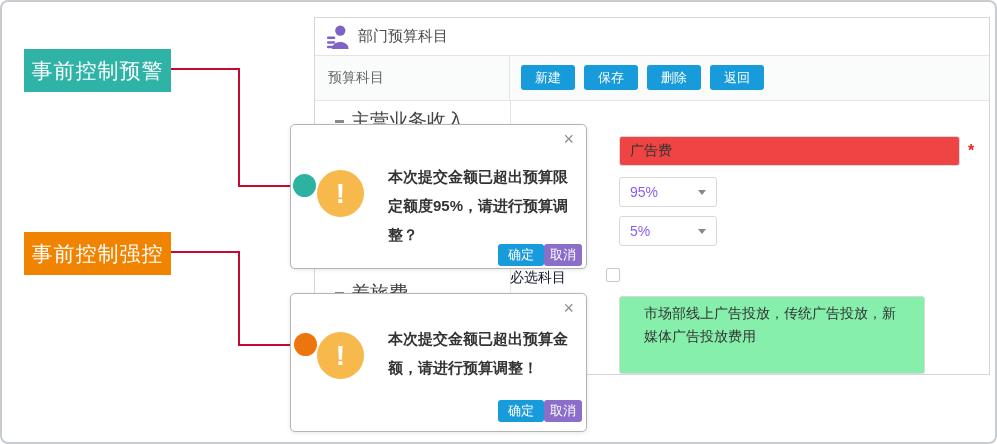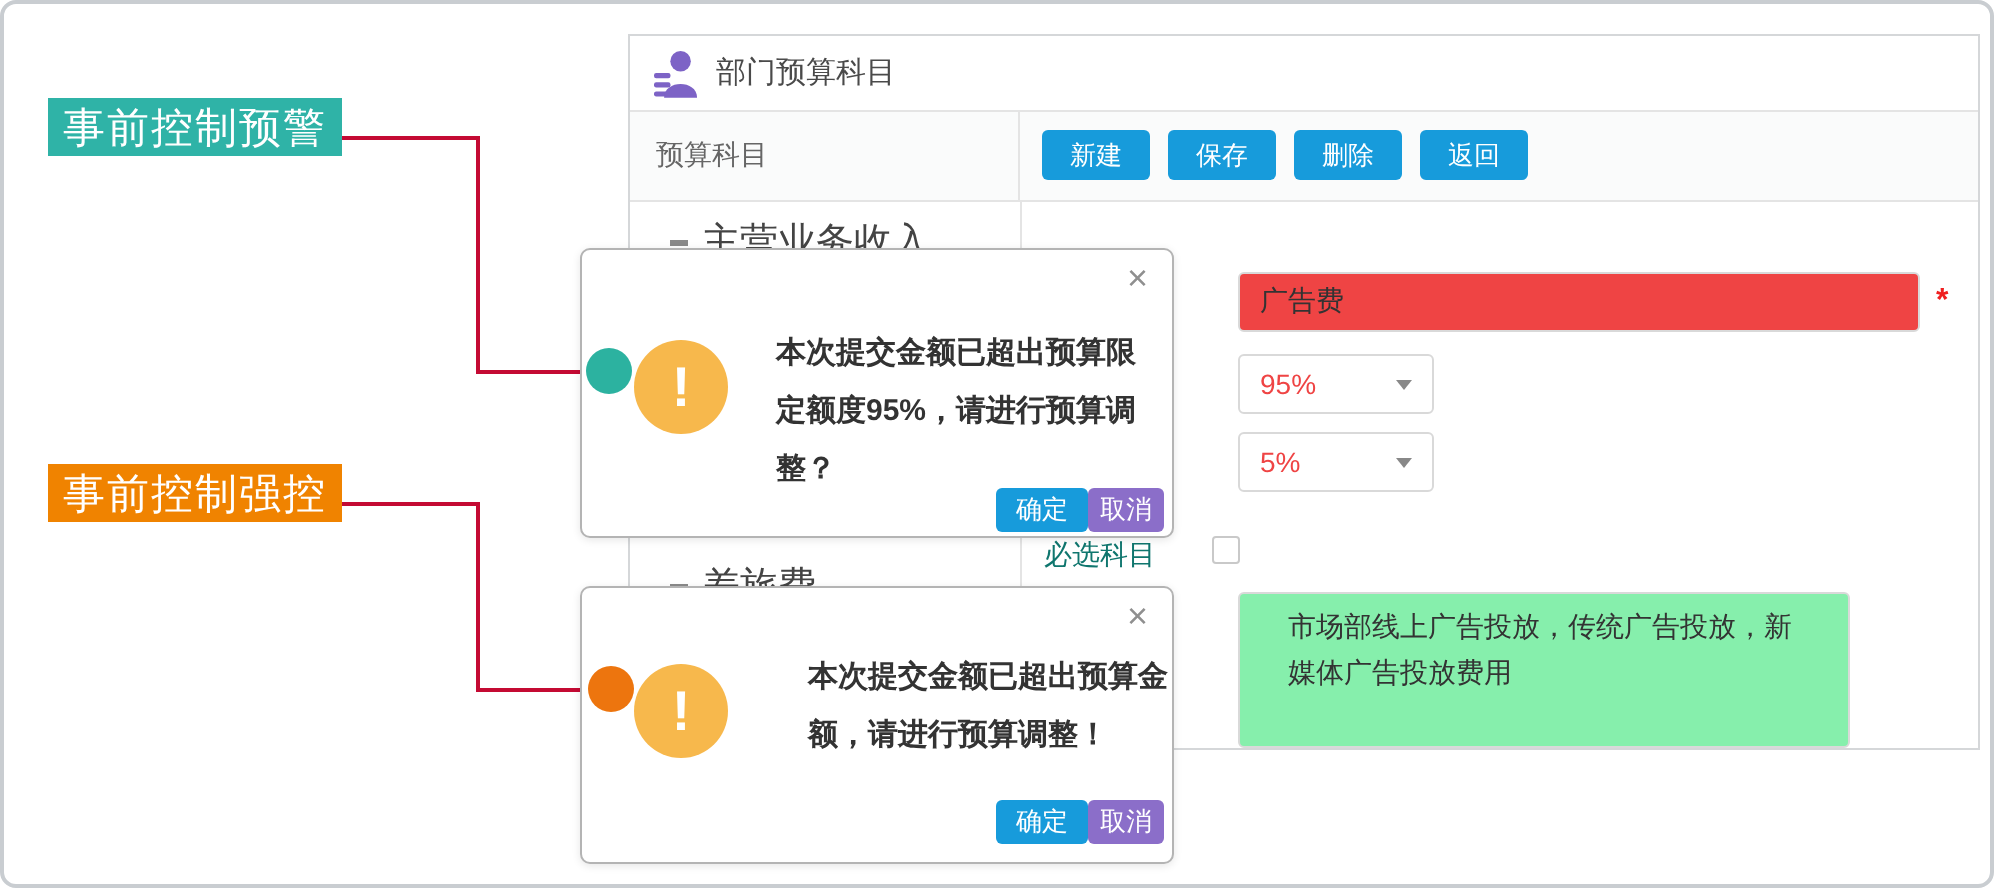--- a/index.html
+++ b/index.html
@@ -28,34 +28,34 @@
   .tree-item-1{top:7px;}
   .tree-item-2{top:179px;}
   .minus{display:inline-block;width:9px;height:3px;background:#8a8a8a;}
 
   .fld-input{position:absolute;left:304px;top:35px;width:341px;height:30px;box-sizing:border-box;
     border:1px solid #d9d9d9;border-radius:3px;display:flex;align-items:center;
     padding-left:10px;font-size:14px;color:#333;background:#ef4444;}
   .required-mark{position:absolute;left:653px;top:41px;color:#ef1f1f;font-size:16px;font-weight:bold;}
   .fld-select{position:absolute;left:304px;width:98px;height:30px;box-sizing:border-box;
     border:1px solid #d9d9d9;border-radius:3px;display:flex;align-items:center;
-    justify-content:space-between;padding:0 10px;font-size:14px;color:#ef4444;background:#fff;cursor:pointer;}
+    justify-content:space-between;padding:0 10px;font-size:14px;color:#8b5cf6;background:#fff;cursor:pointer;}
   .sel-1{top:76px;} .sel-2{top:115px;}
   .caret{width:0;height:0;border-left:4px solid transparent;border-right:4px solid transparent;
     border-top:5px solid #888;}
-  .req-label{position:absolute;left:195px;top:168px;width:80px;text-align:center;
-    font-size:14px;color:#0f766e;}
+  .req-label{position:absolute;left:195px;top:168px;width:80px;text-align:left;
+    font-size:14px;color:#0f172a;}
   .fld-checkbox{position:absolute;left:291px;top:167px;width:14px;height:14px;box-sizing:border-box;
     border:1px solid #c9c9c9;border-radius:2px;background:#fff;cursor:pointer;}
   .fld-textarea{position:absolute;left:304px;top:195px;width:306px;height:78px;box-sizing:border-box;
     border:1px solid #d9d9d9;border-radius:3px;padding:5px 24px;font-size:14px;color:#333;
     line-height:1.65;background:#86efac;}
 
   
-  .ann{position:absolute;left:22px;width:147px;height:29px;color:#fff;font-size:21px;
+  .ann{position:absolute;left:22px;width:147px;height:43px;color:#fff;font-size:21px;
     letter-spacing:1px;display:flex;align-items:center;justify-content:center;z-index:4;}
   .ann-1{top:47px;background:#2fb3a7;}
   .ann-2{top:230px;background:#f08300;}
   .ln{position:absolute;background:#c40a33;z-index:3;}
   .l1a{left:169px;top:66px;width:68px;height:2px;}
   .l1b{left:236px;top:66px;width:2px;height:119px;}
   .l1c{left:236px;top:183px;width:62px;height:2px;}
   .l2a{left:169px;top:249px;width:68px;height:2px;}
   .l2b{left:236px;top:249px;width:2px;height:95px;}
   .l2c{left:236px;top:342px;width:62px;height:2px;}
@@ -68,21 +68,21 @@
     border:1px solid #b4b4b4;border-radius:5px;z-index:6;box-shadow:0 1px 4px rgba(0,0,0,.10);}
   .dlg-1{top:122px;height:145px;}
   .dlg-2{top:291px;height:139px;}
   .dlg-close{position:absolute;top:4px;right:12px;font-size:18px;color:#8f8f8f;cursor:pointer;}
   .dlg-icon{position:absolute;left:26px;width:47px;height:47px;border-radius:50%;
     background:#f7b84c;color:#fff;display:flex;align-items:center;justify-content:center;
     font-size:28px;font-weight:bold;}
   .dlg-1 .dlg-icon{top:45px;} .dlg-2 .dlg-icon{top:38px;}
   .dlg-msg{position:absolute;left:97px;width:192px;font-size:15px;font-weight:bold;
     color:#333;line-height:29px;}
-  .dlg-1 .dlg-msg{top:37px;} .dlg-2 .dlg-msg{top:30px;margin-left:16px;}
+  .dlg-1 .dlg-msg{top:37px;} .dlg-2 .dlg-msg{top:30px;}
   .dlg-btns{position:absolute;right:4px;display:flex;margin-left:15px;}
   .dlg-1 .dlg-btns{top:119px;} .dlg-2 .dlg-btns{top:106px;}
   .dlg-ok{min-width:46px;height:22px;background:#179bdb;color:#fff;border:none;border-radius:3px;
     font-size:13px;cursor:pointer;font-family:inherit;}
   .dlg-cancel{min-width:37px;height:22px;background:#8b6ec9;color:#fff;border:none;border-radius:3px;
     font-size:13px;cursor:pointer;font-family:inherit;}
 </style>
 </head>
 <body>
 

